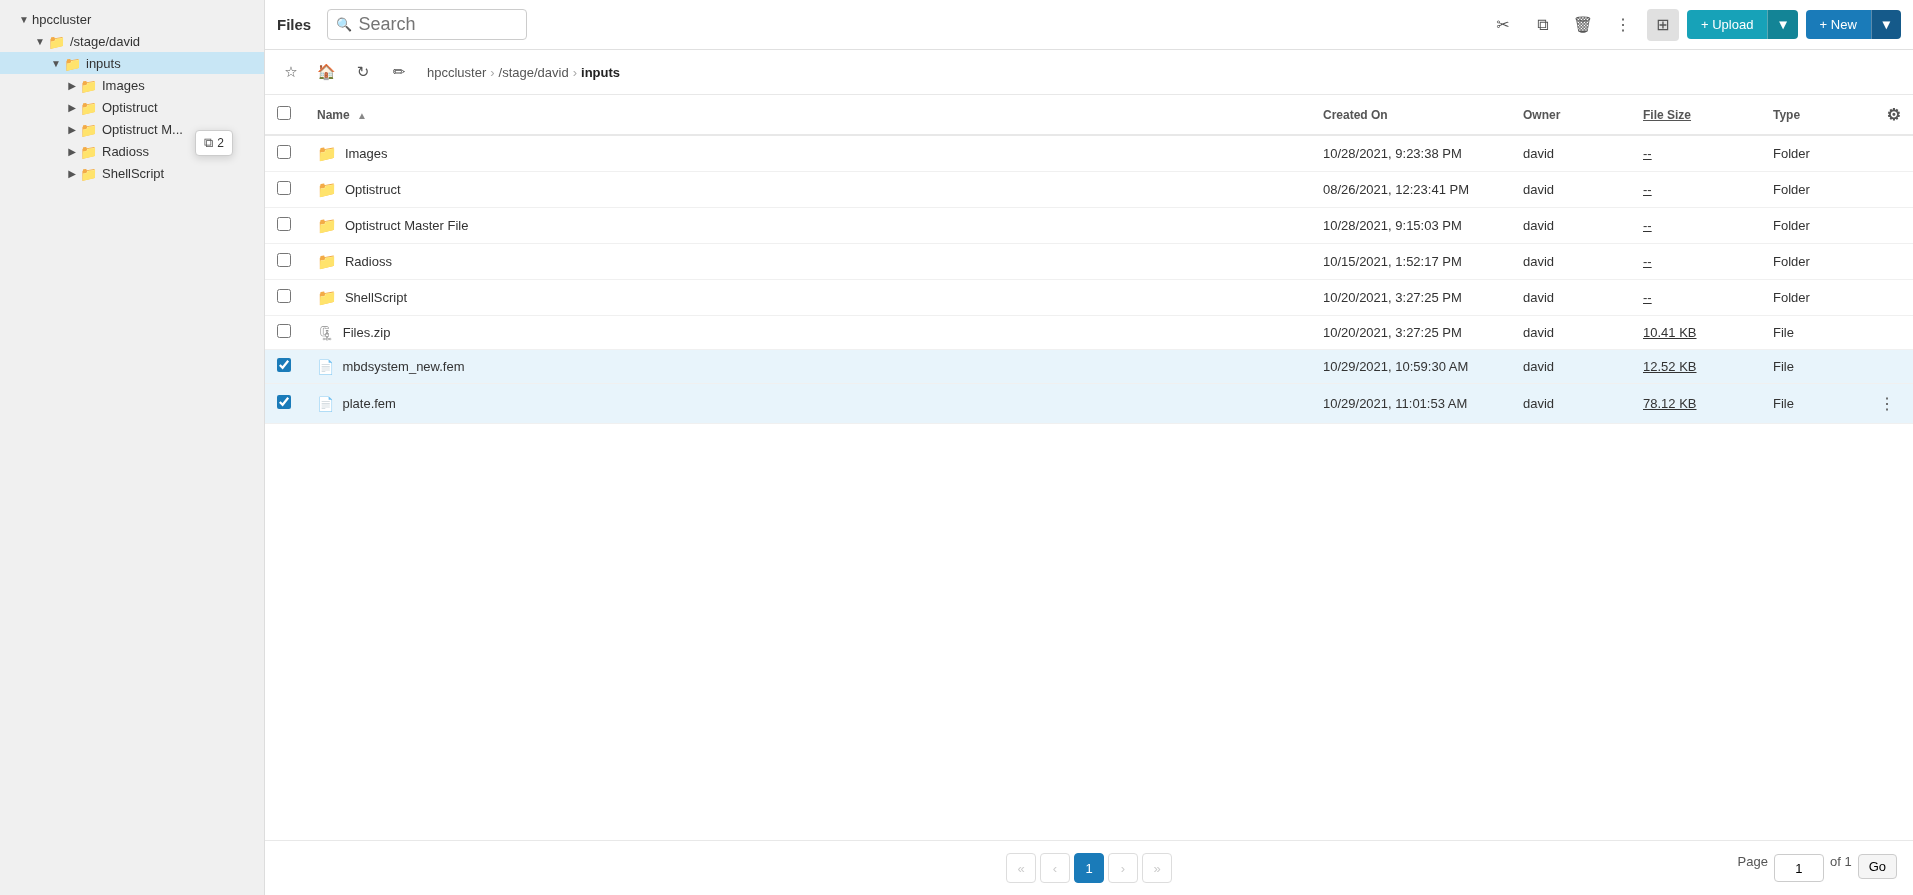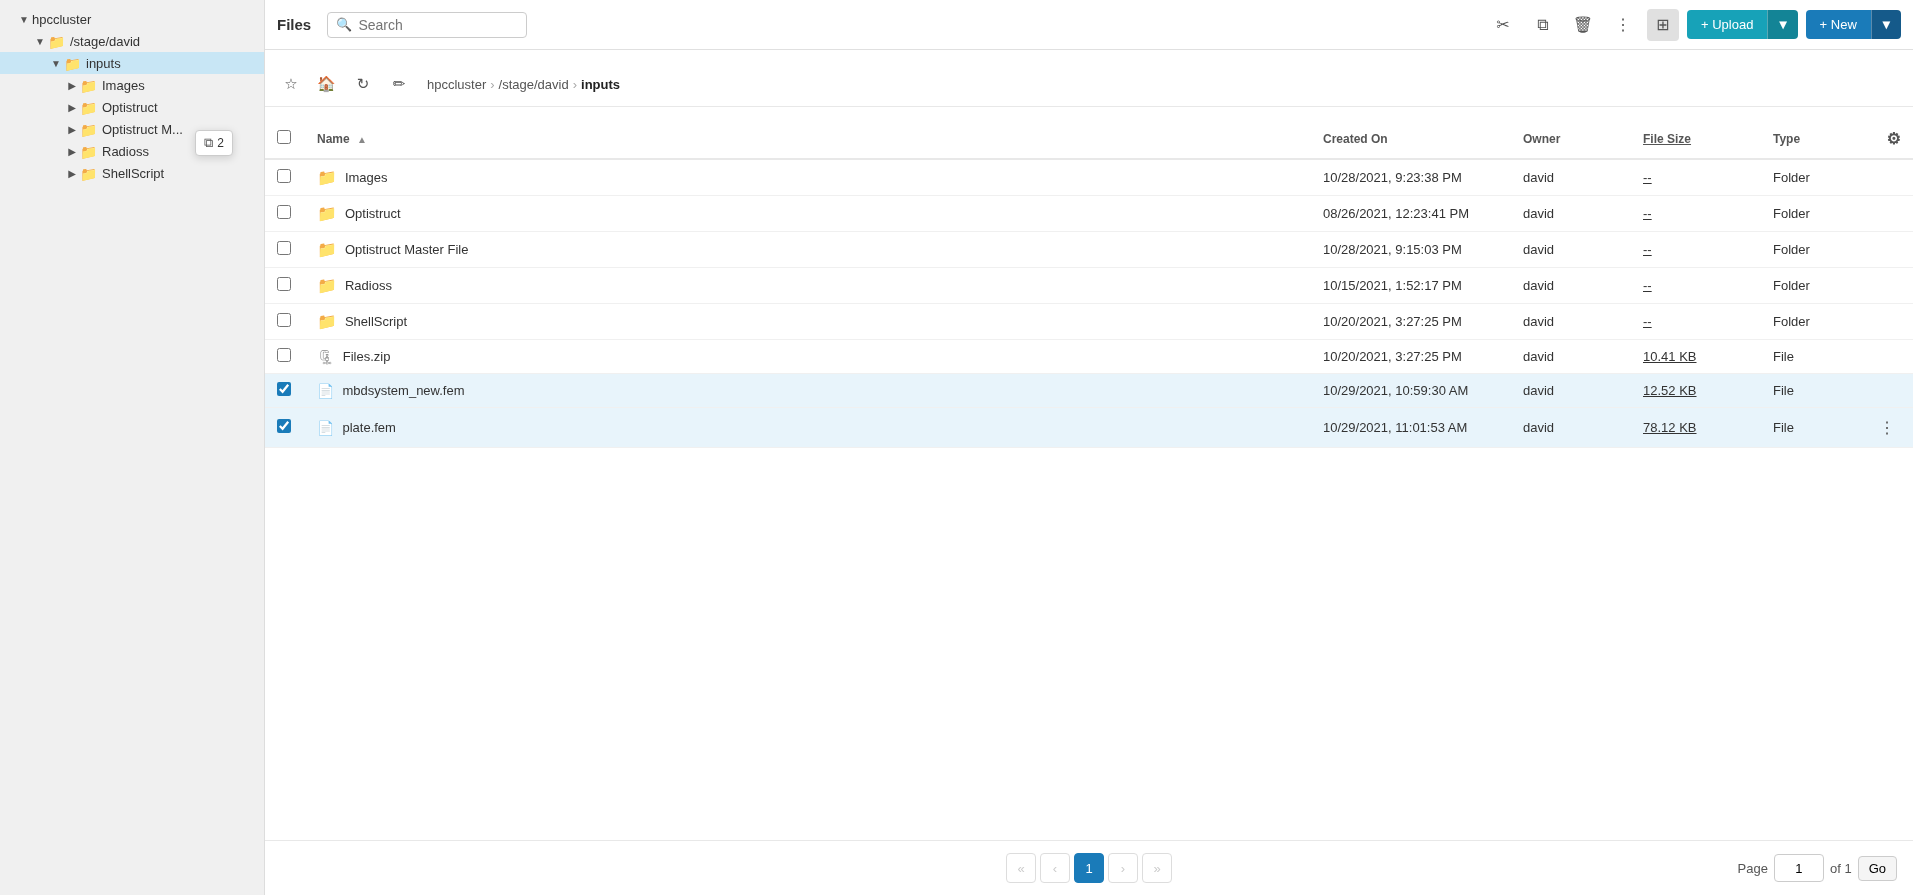--- a/index.html
+++ b/index.html
@@ -11,27 +11,27 @@
     .tree-item.selected { background: #c8e6f5; }
     .tree-arrow { width: 16px; height: 16px; display: inline-flex; align-items: center; justify-content: center; font-size: 10px; color: #555; flex-shrink: 0; }
     .tree-icon { width: 18px; height: 14px; display: inline-block; margin-right: 4px; flex-shrink: 0; }
     .folder-icon { color: #e8b84b; font-size: 14px; }
     .tree-label { font-size: 13px; color: #333; }
     .indent1 { padding-left: 16px; }
     .indent2 { padding-left: 32px; }
     .indent3 { padding-left: 48px; }
 
     
-    .main { flex: 1; display: flex; flex-direction: column; background: #fff; overflow: hidden; gap: 12px; }
+    .main { flex: 1; display: flex; flex-direction: column; background: #fff; overflow: hidden; }
 
     
     .topbar { display: flex; align-items: center; padding: 6px 12px; border-bottom: 1px solid #e0e0e0; gap: 8px; background: #fff; min-height: 50px; }
     .files-title { font-size: 15px; font-weight: 600; color: #333; margin-right: 8px; }
     .search-box { display: flex; align-items: center; border: 1px solid #ccc; border-radius: 4px; padding: 4px 8px; gap: 6px; background: #fff; width: 200px; }
-    .search-box input { border: none; outline: none; font-size: 14px; color: #333; width: 100%; background: transparent; }
+    .search-box input { border: none; outline: none; font-size: 18px; color: #333; width: 100%; background: transparent; }
     .search-icon { color: #888; font-size: 13px; }
     .topbar-spacer { flex: 1; }
     .topbar-actions { display: flex; align-items: center; gap: 8px; }
     .icon-btn { width: 32px; height: 32px; display: flex; align-items: center; justify-content: center; cursor: pointer; border-radius: 4px; color: #555; font-size: 16px; border: none; background: transparent; }
     .icon-btn.active { background: #e0e0e0; }
     .btn-upload { background: #17a2b8; color: #fff; border: none; border-radius: 4px; padding: 7px 14px; cursor: pointer; font-size: 13px; display: flex; align-items: center; gap: 6px; }
     .btn-new { background: #1a7bb9; color: #fff; border: none; border-radius: 4px; padding: 6px 14px; cursor: pointer; font-size: 13px; display: flex; align-items: center; gap: 6px; }
     .btn-dropdown { background: #138496; color: #fff; border: none; border-radius: 0 4px 4px 0; padding: 7px 8px; cursor: pointer; border-left: 1px solid rgba(255,255,255,0.3); }
     .btn-dropdown-new { background: #155a8a; color: #fff; border: none; border-radius: 0 4px 4px 0; padding: 7px 8px; cursor: pointer; border-left: 1px solid rgba(255,255,255,0.3); }
     .btn-group { display: flex; }
@@ -73,21 +73,21 @@
     .copy-badge-icon { color: #555; font-size: 13px; }
 
     
     .row-action-btn { background: none; border: none; cursor: pointer; color: #555; font-size: 16px; padding: 2px 6px; border-radius: 4px; }
 
     
     .pagination-bar { display: flex; align-items: center; justify-content: center; padding: 12px; border-top: 1px solid #e8e8e8; gap: 4px; background: #fff; position: relative; }
     .page-btn { width: 30px; height: 30px; display: flex; align-items: center; justify-content: center; border: 1px solid #ddd; border-radius: 4px; cursor: pointer; font-size: 13px; background: #fff; color: #555; }
     .page-btn.active { background: #1a7bb9; color: #fff; border-color: #1a7bb9; }
     .page-btn.disabled { color: #ccc; cursor: not-allowed; }
-    .pagination-right { position: absolute; right: 16px; display: flex; align-items: center; gap: 6px; font-size: 13px; color: #555; }
+    .pagination-right { position: absolute; right: 16px; display: flex; align-items: flex-start; gap: 6px; font-size: 13px; color: #555; }
     .page-input { width: 50px; height: 28px; border: 1px solid #ccc; border-radius: 4px; text-align: center; font-size: 13px; padding: 2px 4px; }
     .go-btn { padding: 4px 10px; border: 1px solid #ccc; border-radius: 4px; background: #f5f5f5; cursor: pointer; font-size: 13px; }
 
     .gear-icon { font-size: 16px; color: #555; }
   </style>
 </head>
 <body>
 
 <div class="sidebar">
 

